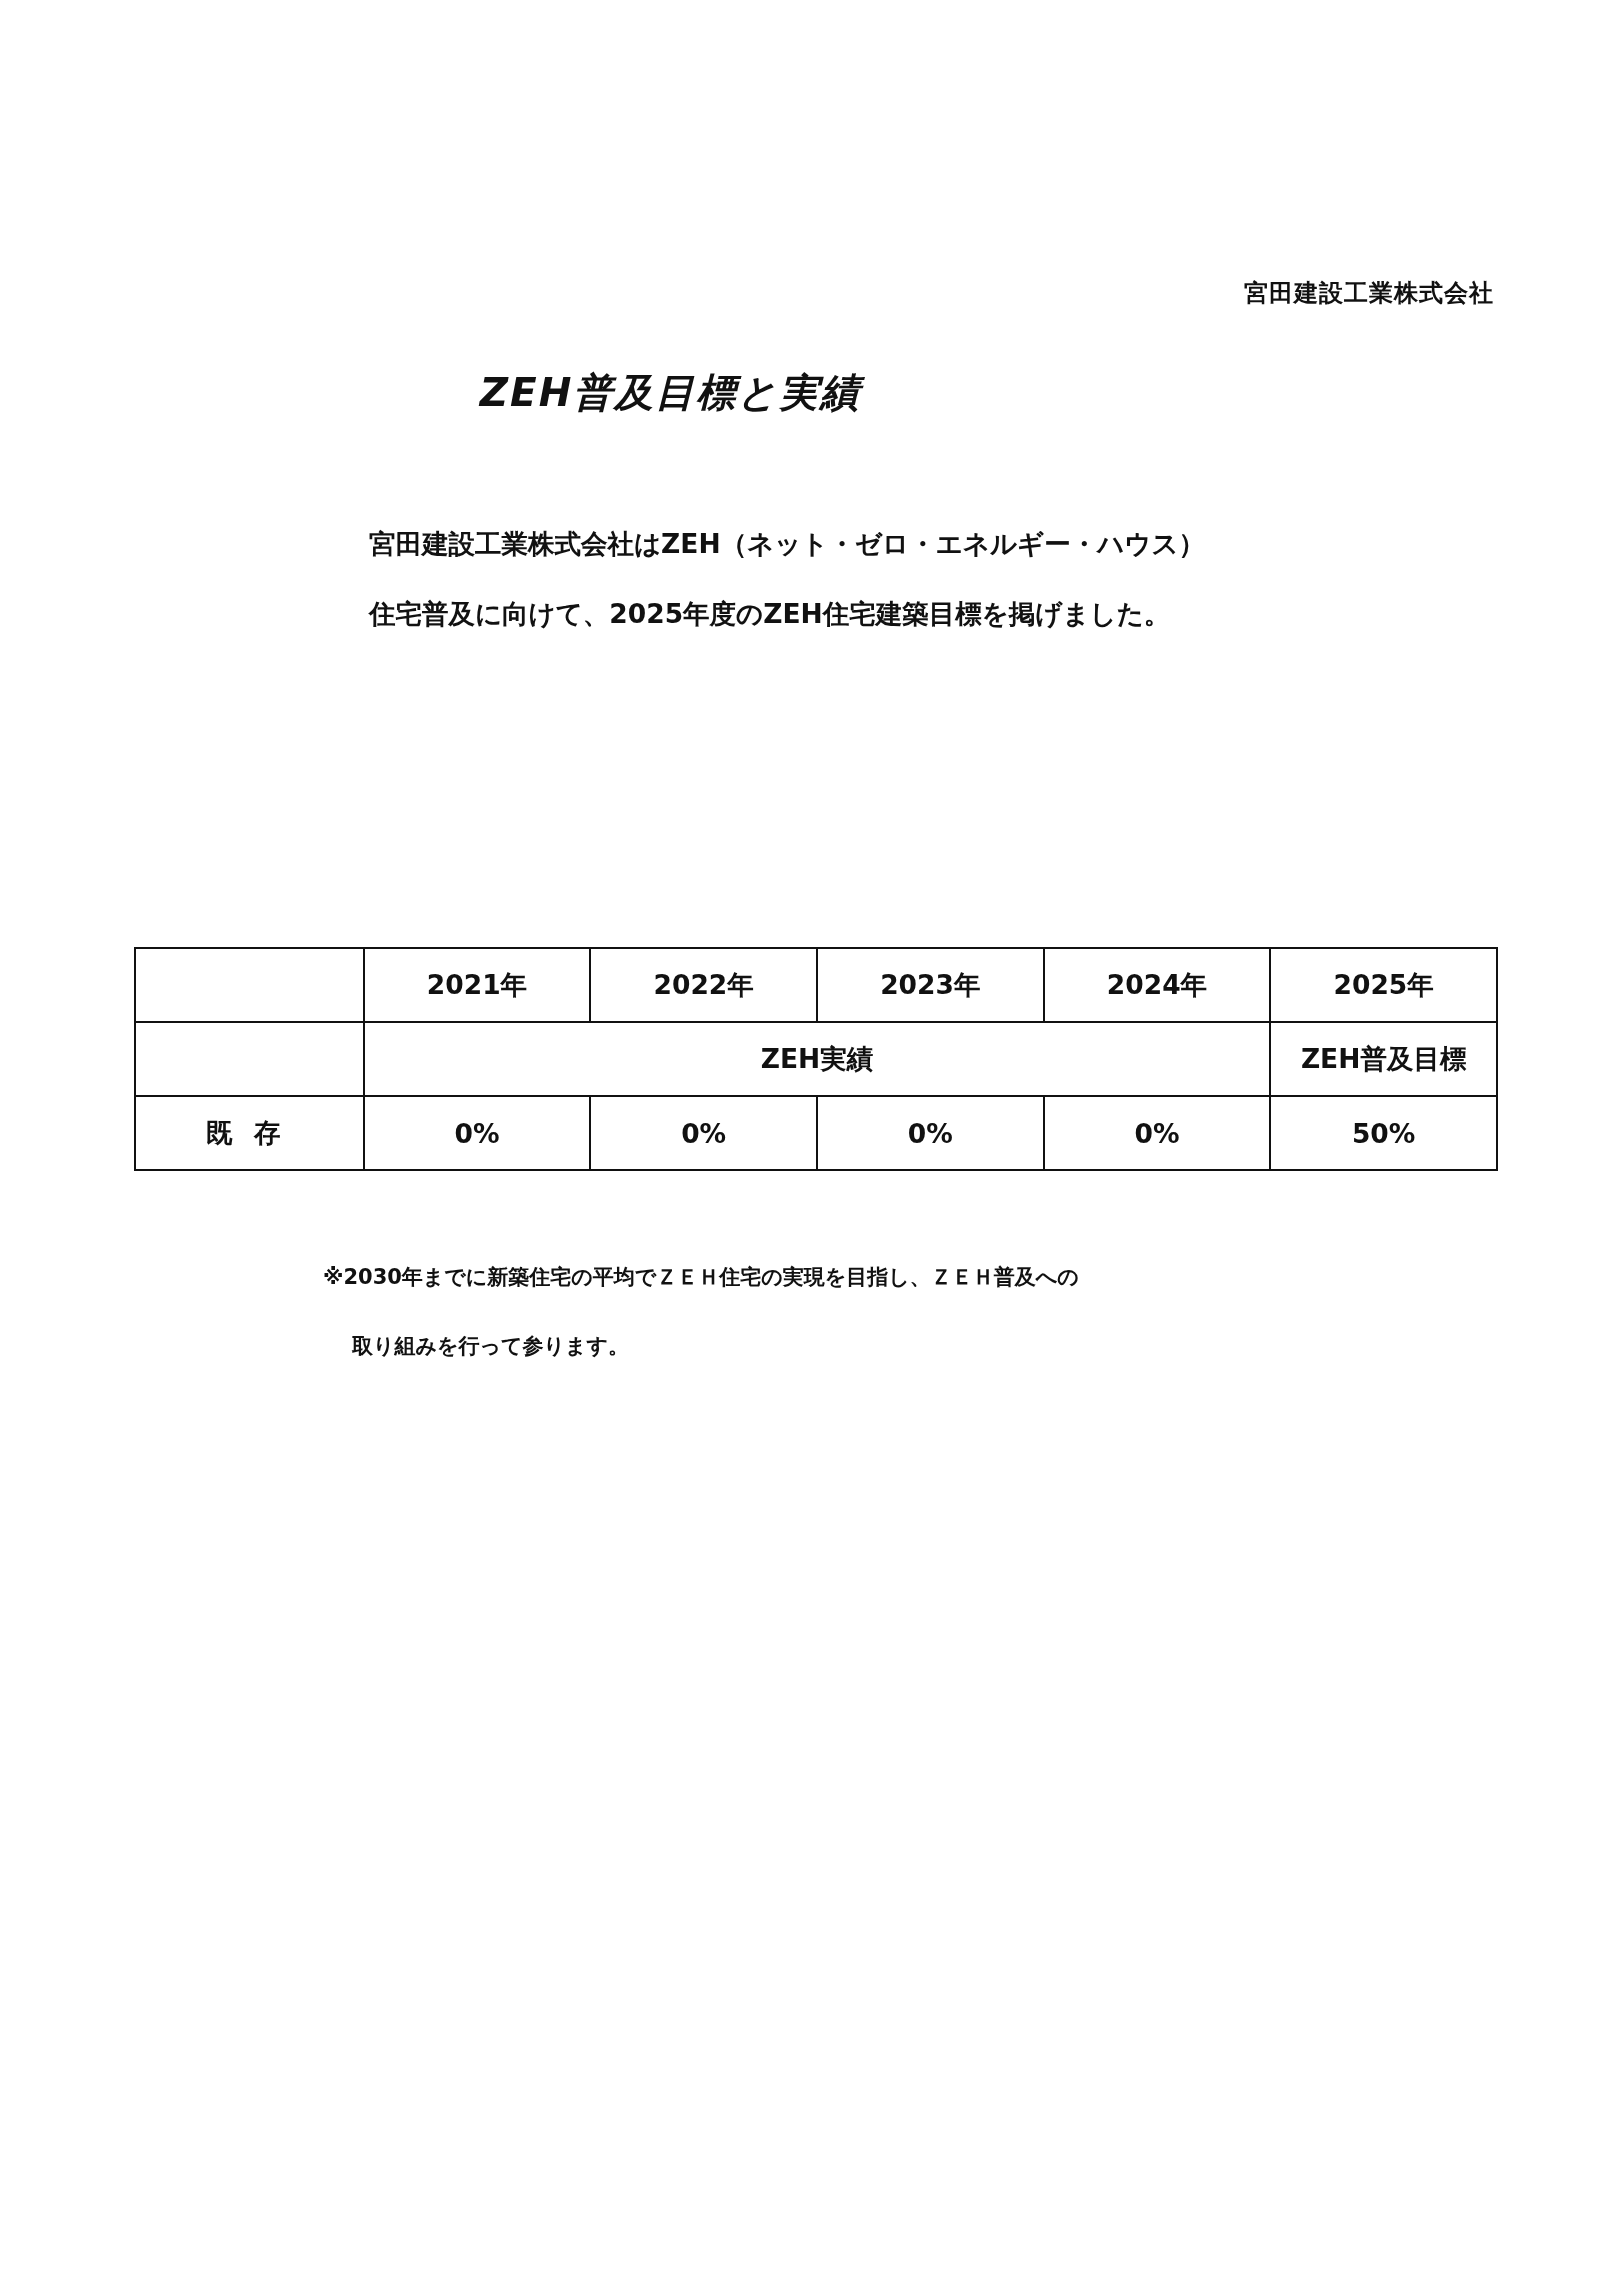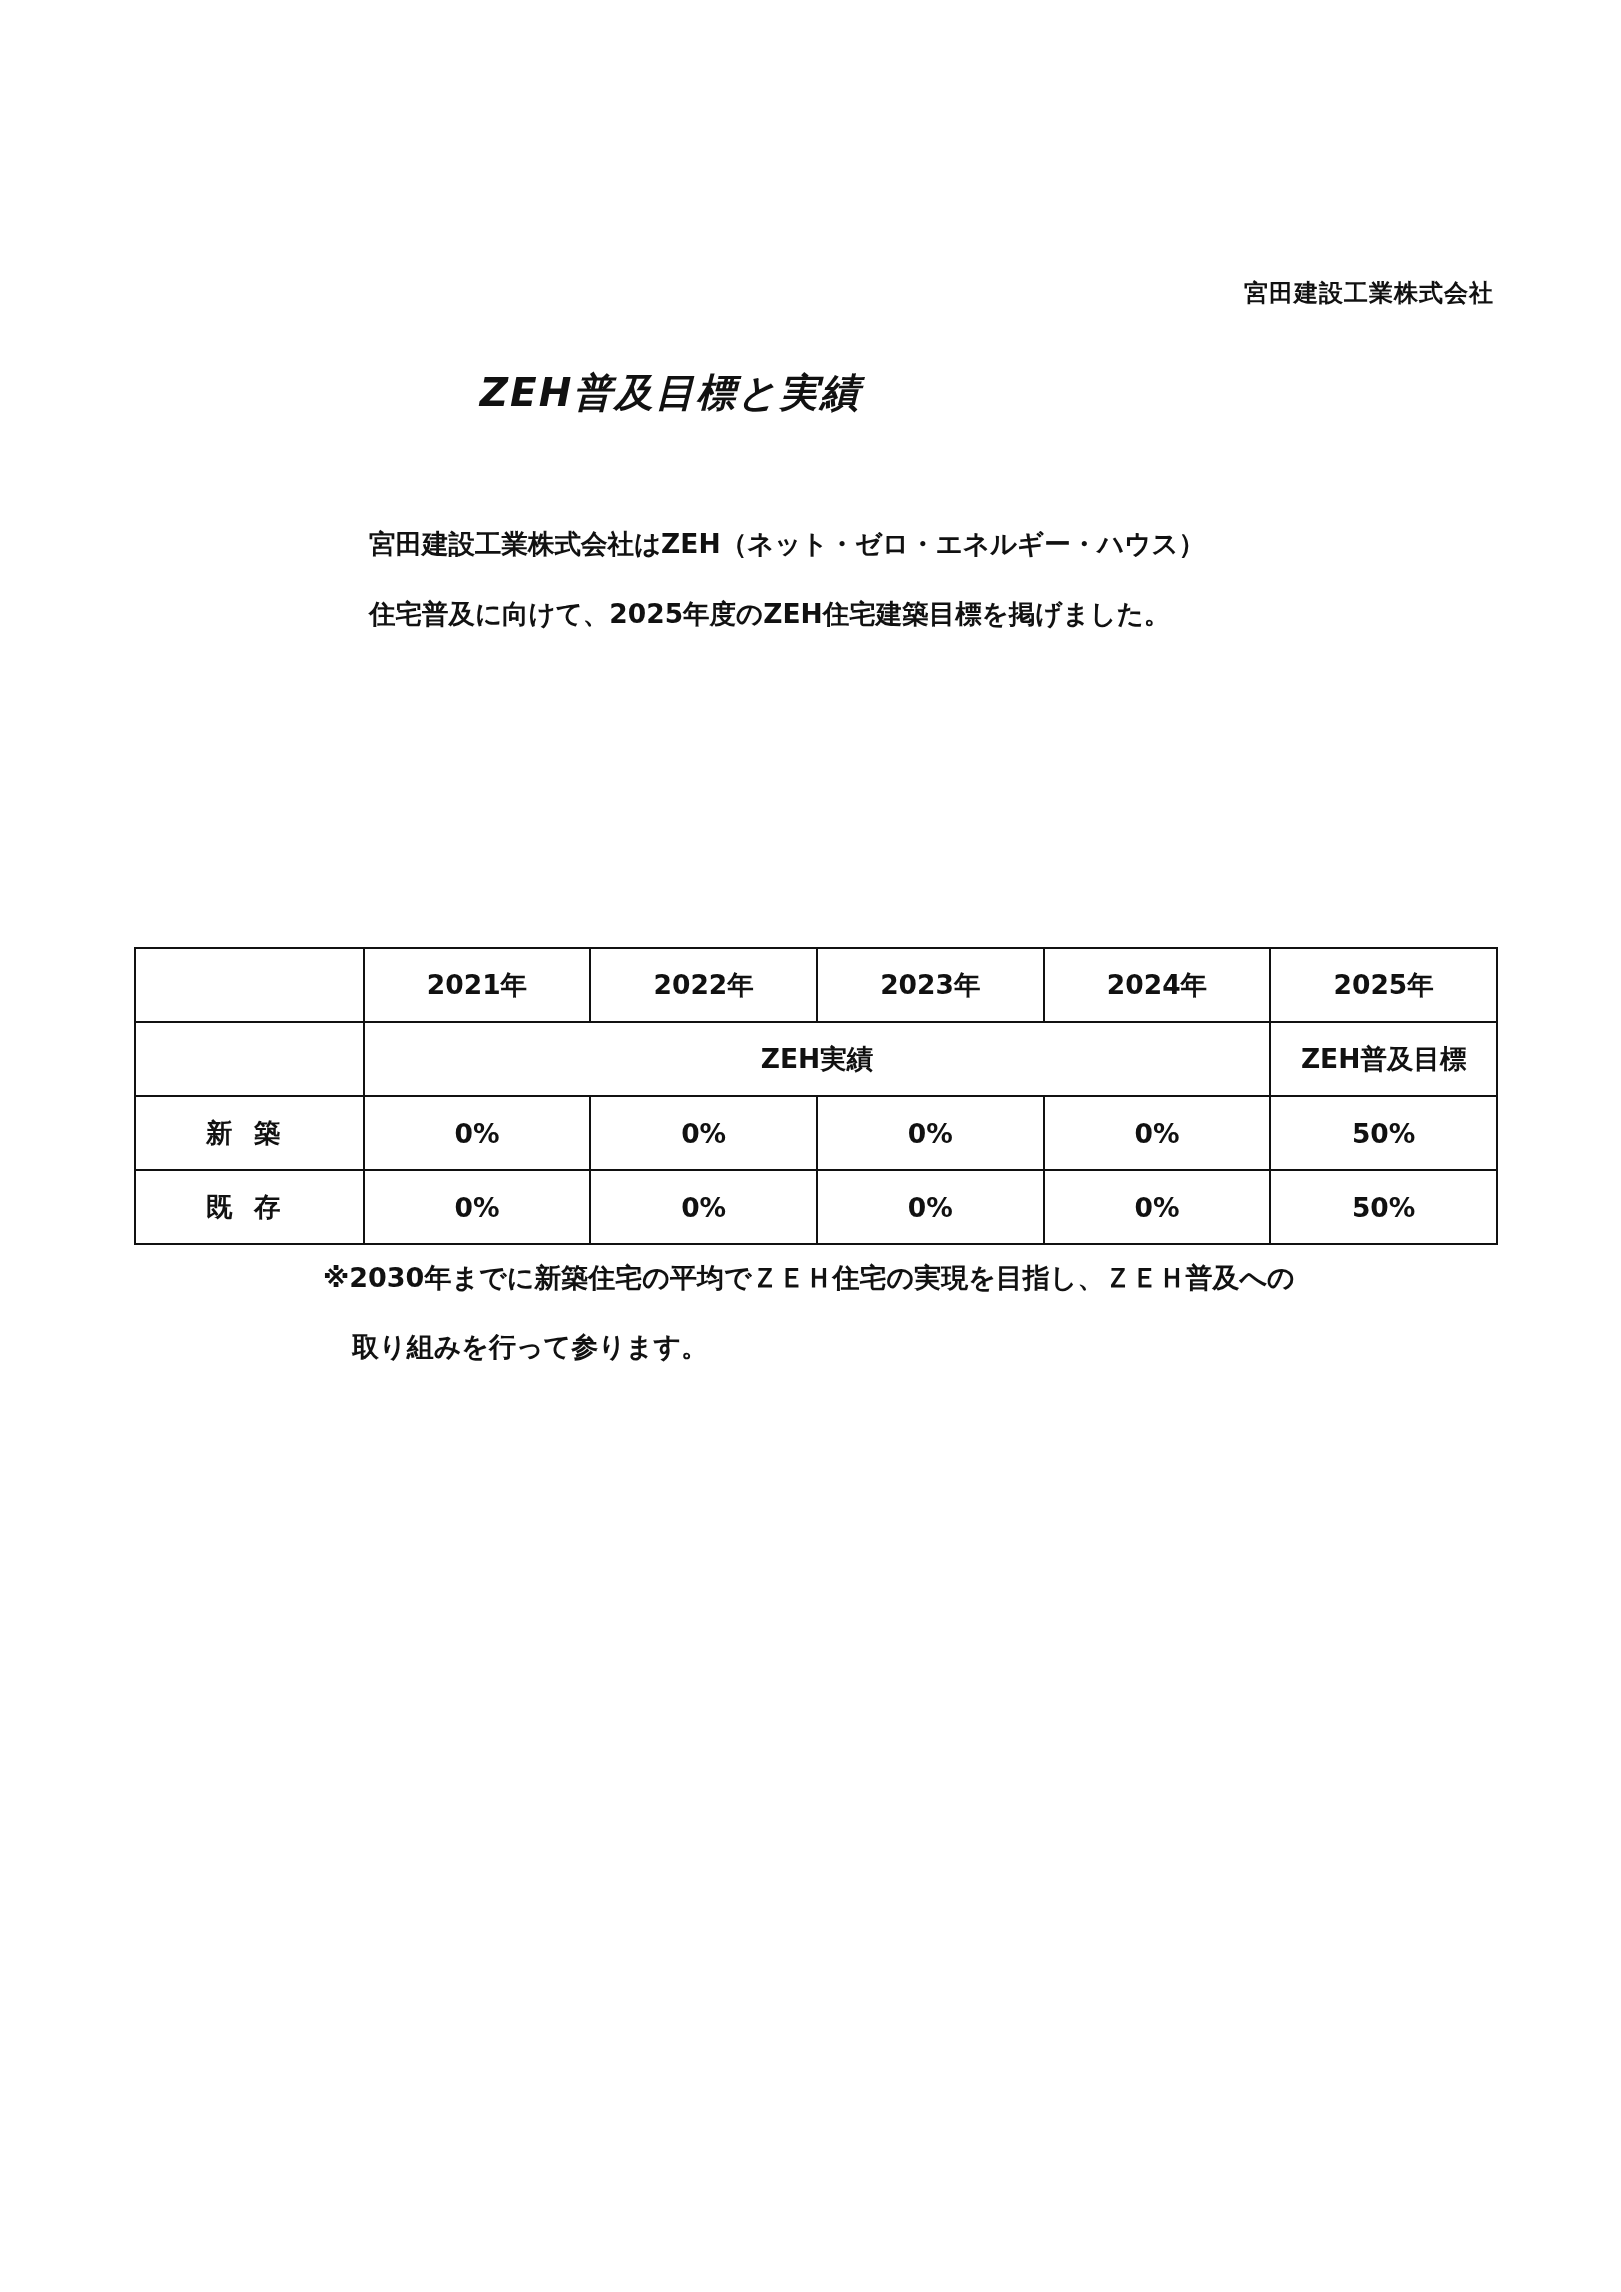--- a/index.html
+++ b/index.html
@@ -68,21 +68,21 @@
     table.zeh col.label-col { width: 228px; }
     table.zeh col.data-col { width: 226px; }
     .row-label {
       letter-spacing: 21.6px;
       padding-left: 21.6px !important;
     }
     .note {
       position: absolute;
       left: 323px;
       top: 1258px;
-      font-size: 27px;
+      font-size: 21px;
       font-weight: bold;
     }
     .note p {
       margin: 0;
       height: 69px;
       line-height: 39px;
       white-space: nowrap;
     }
     .note p.indent {
       padding-left: 29px;
@@ -117,28 +117,20 @@
     <td>2023年</td>
     <td>2024年</td>
     <td>2025年</td>
   </tr>
   <tr>
     <td></td>
     <td colspan="4">ZEH実績</td>
     <td>ZEH普及目標</td>
   </tr>
   <tr>
-    <td class="row-label">新築</td>
-    <td>0%</td>
-    <td>0%</td>
-    <td>0%</td>
-    <td>0%</td>
-    <td>50%</td>
-  </tr>
-  <tr>
     <td class="row-label">既存</td>
     <td>0%</td>
     <td>0%</td>
     <td>0%</td>
     <td>0%</td>
     <td>50%</td>
   </tr>
 </tbody>
   </table>
 

